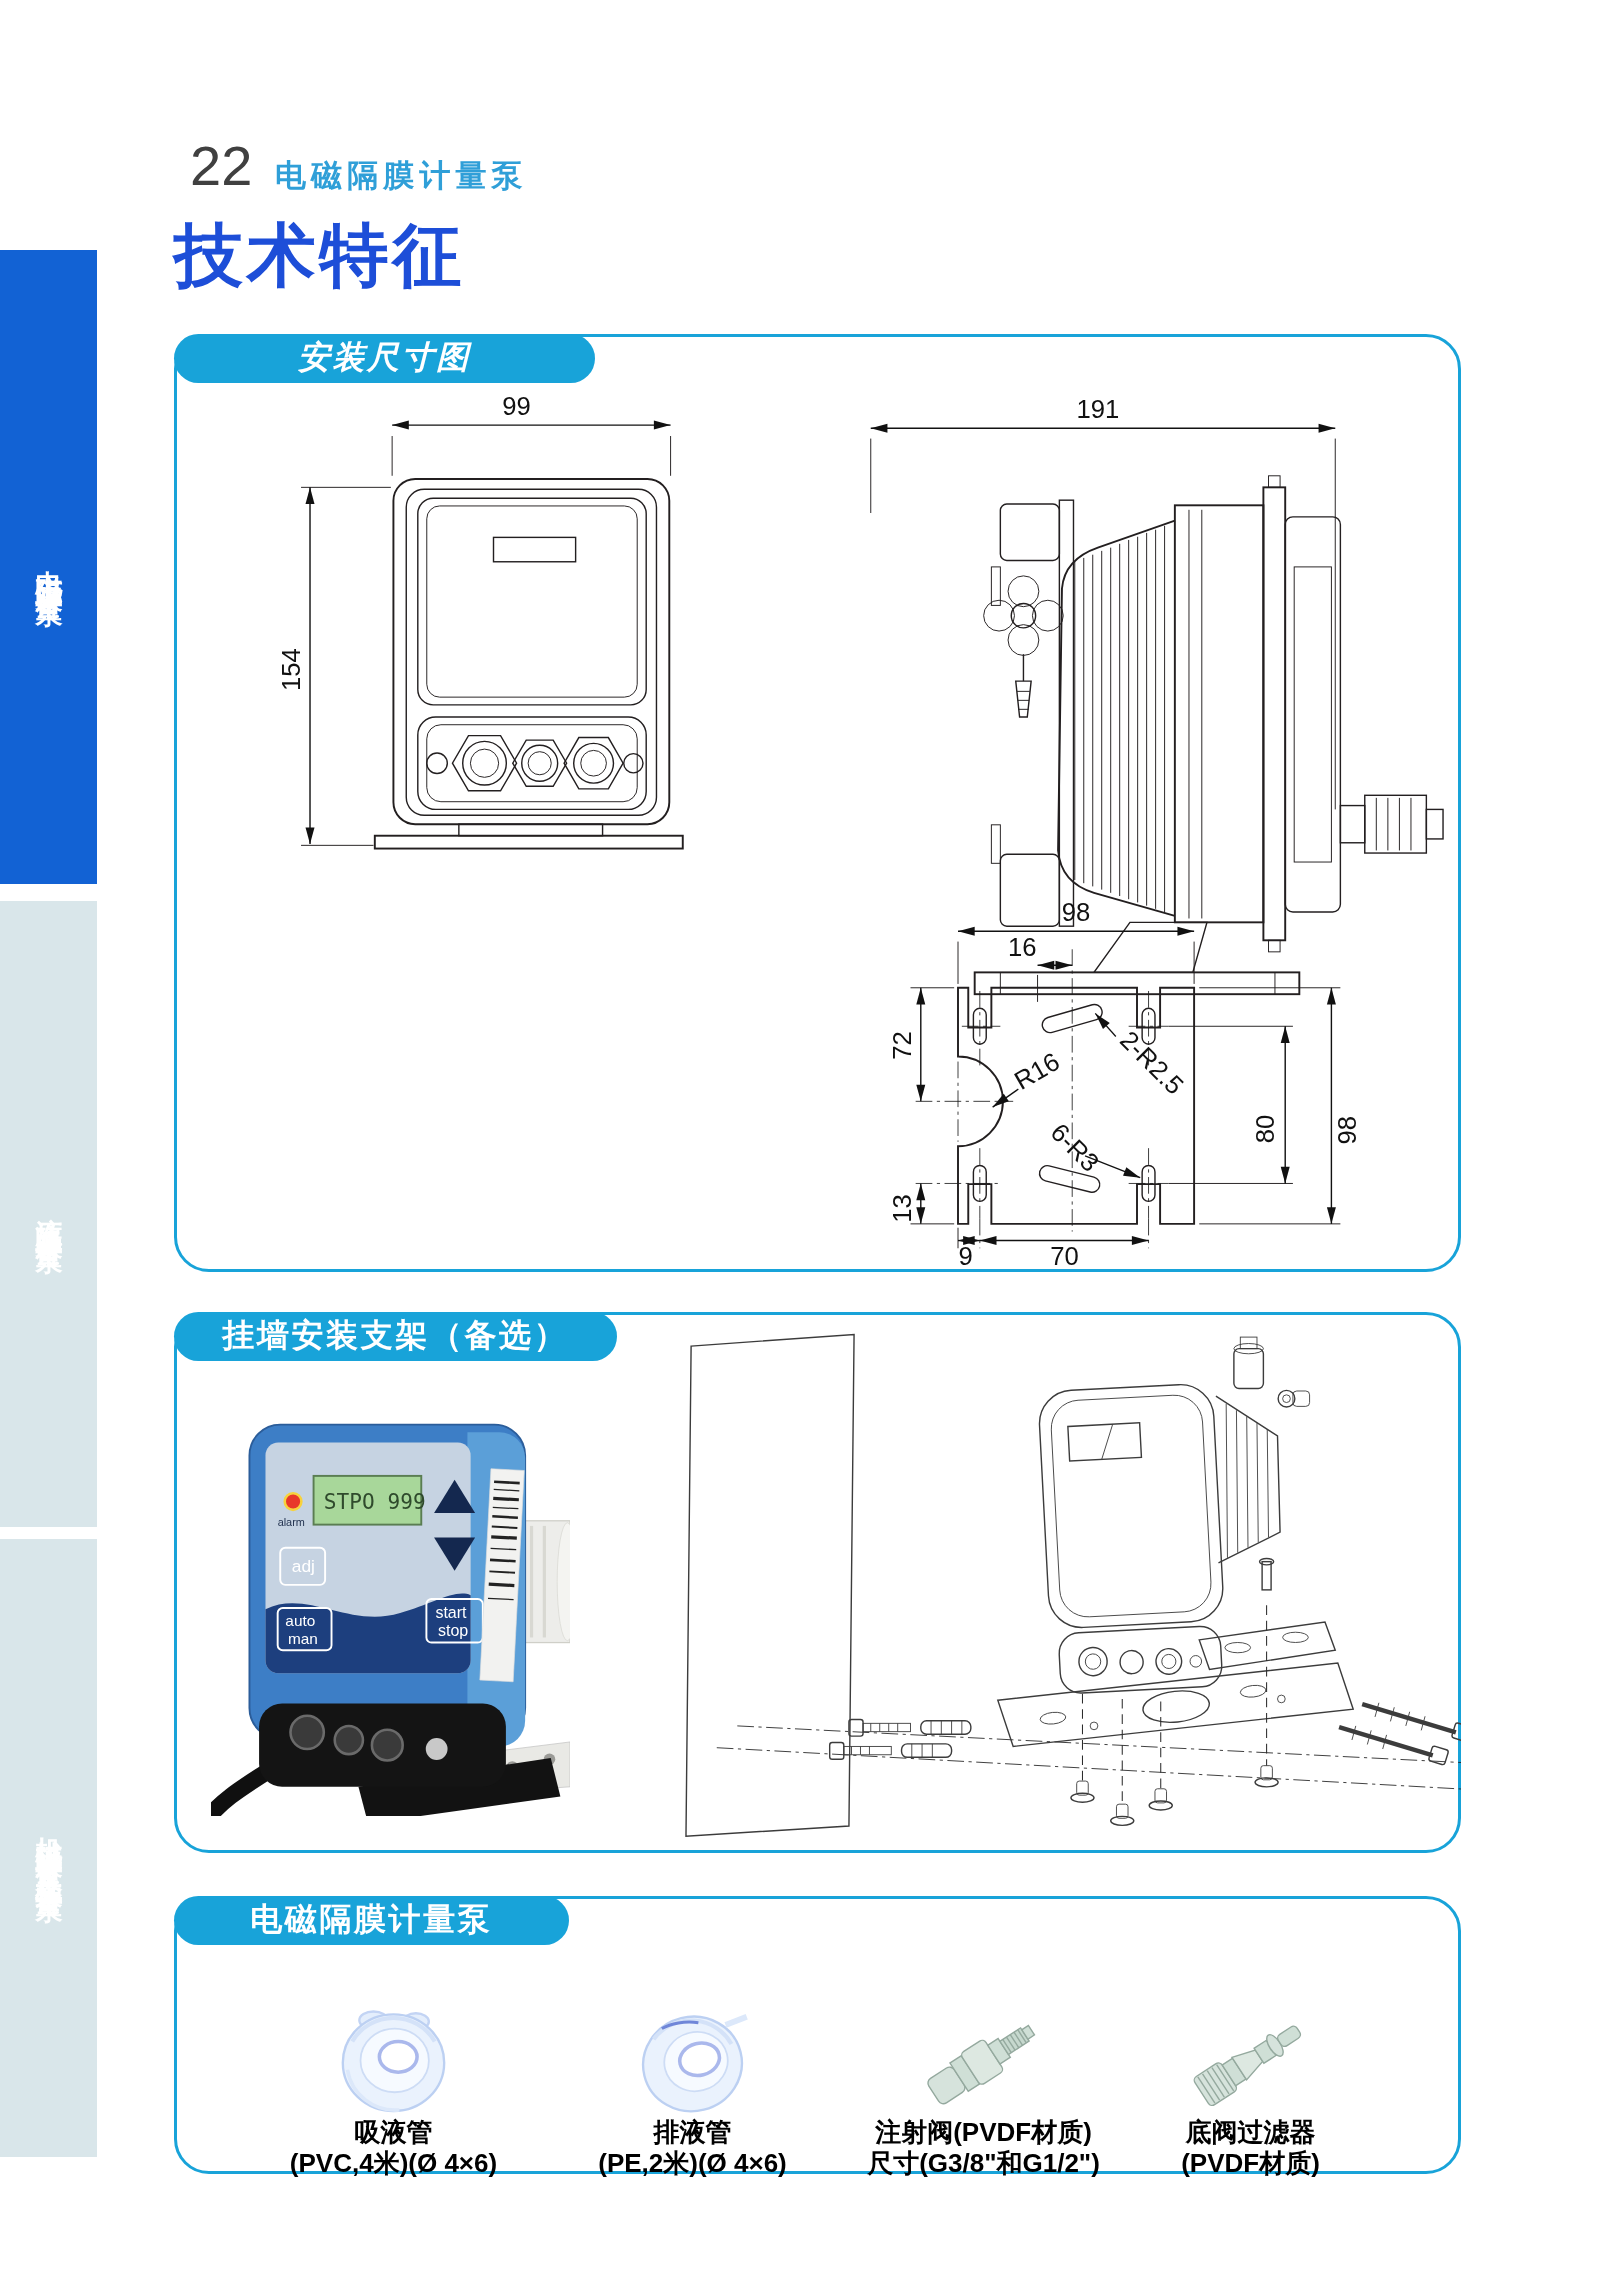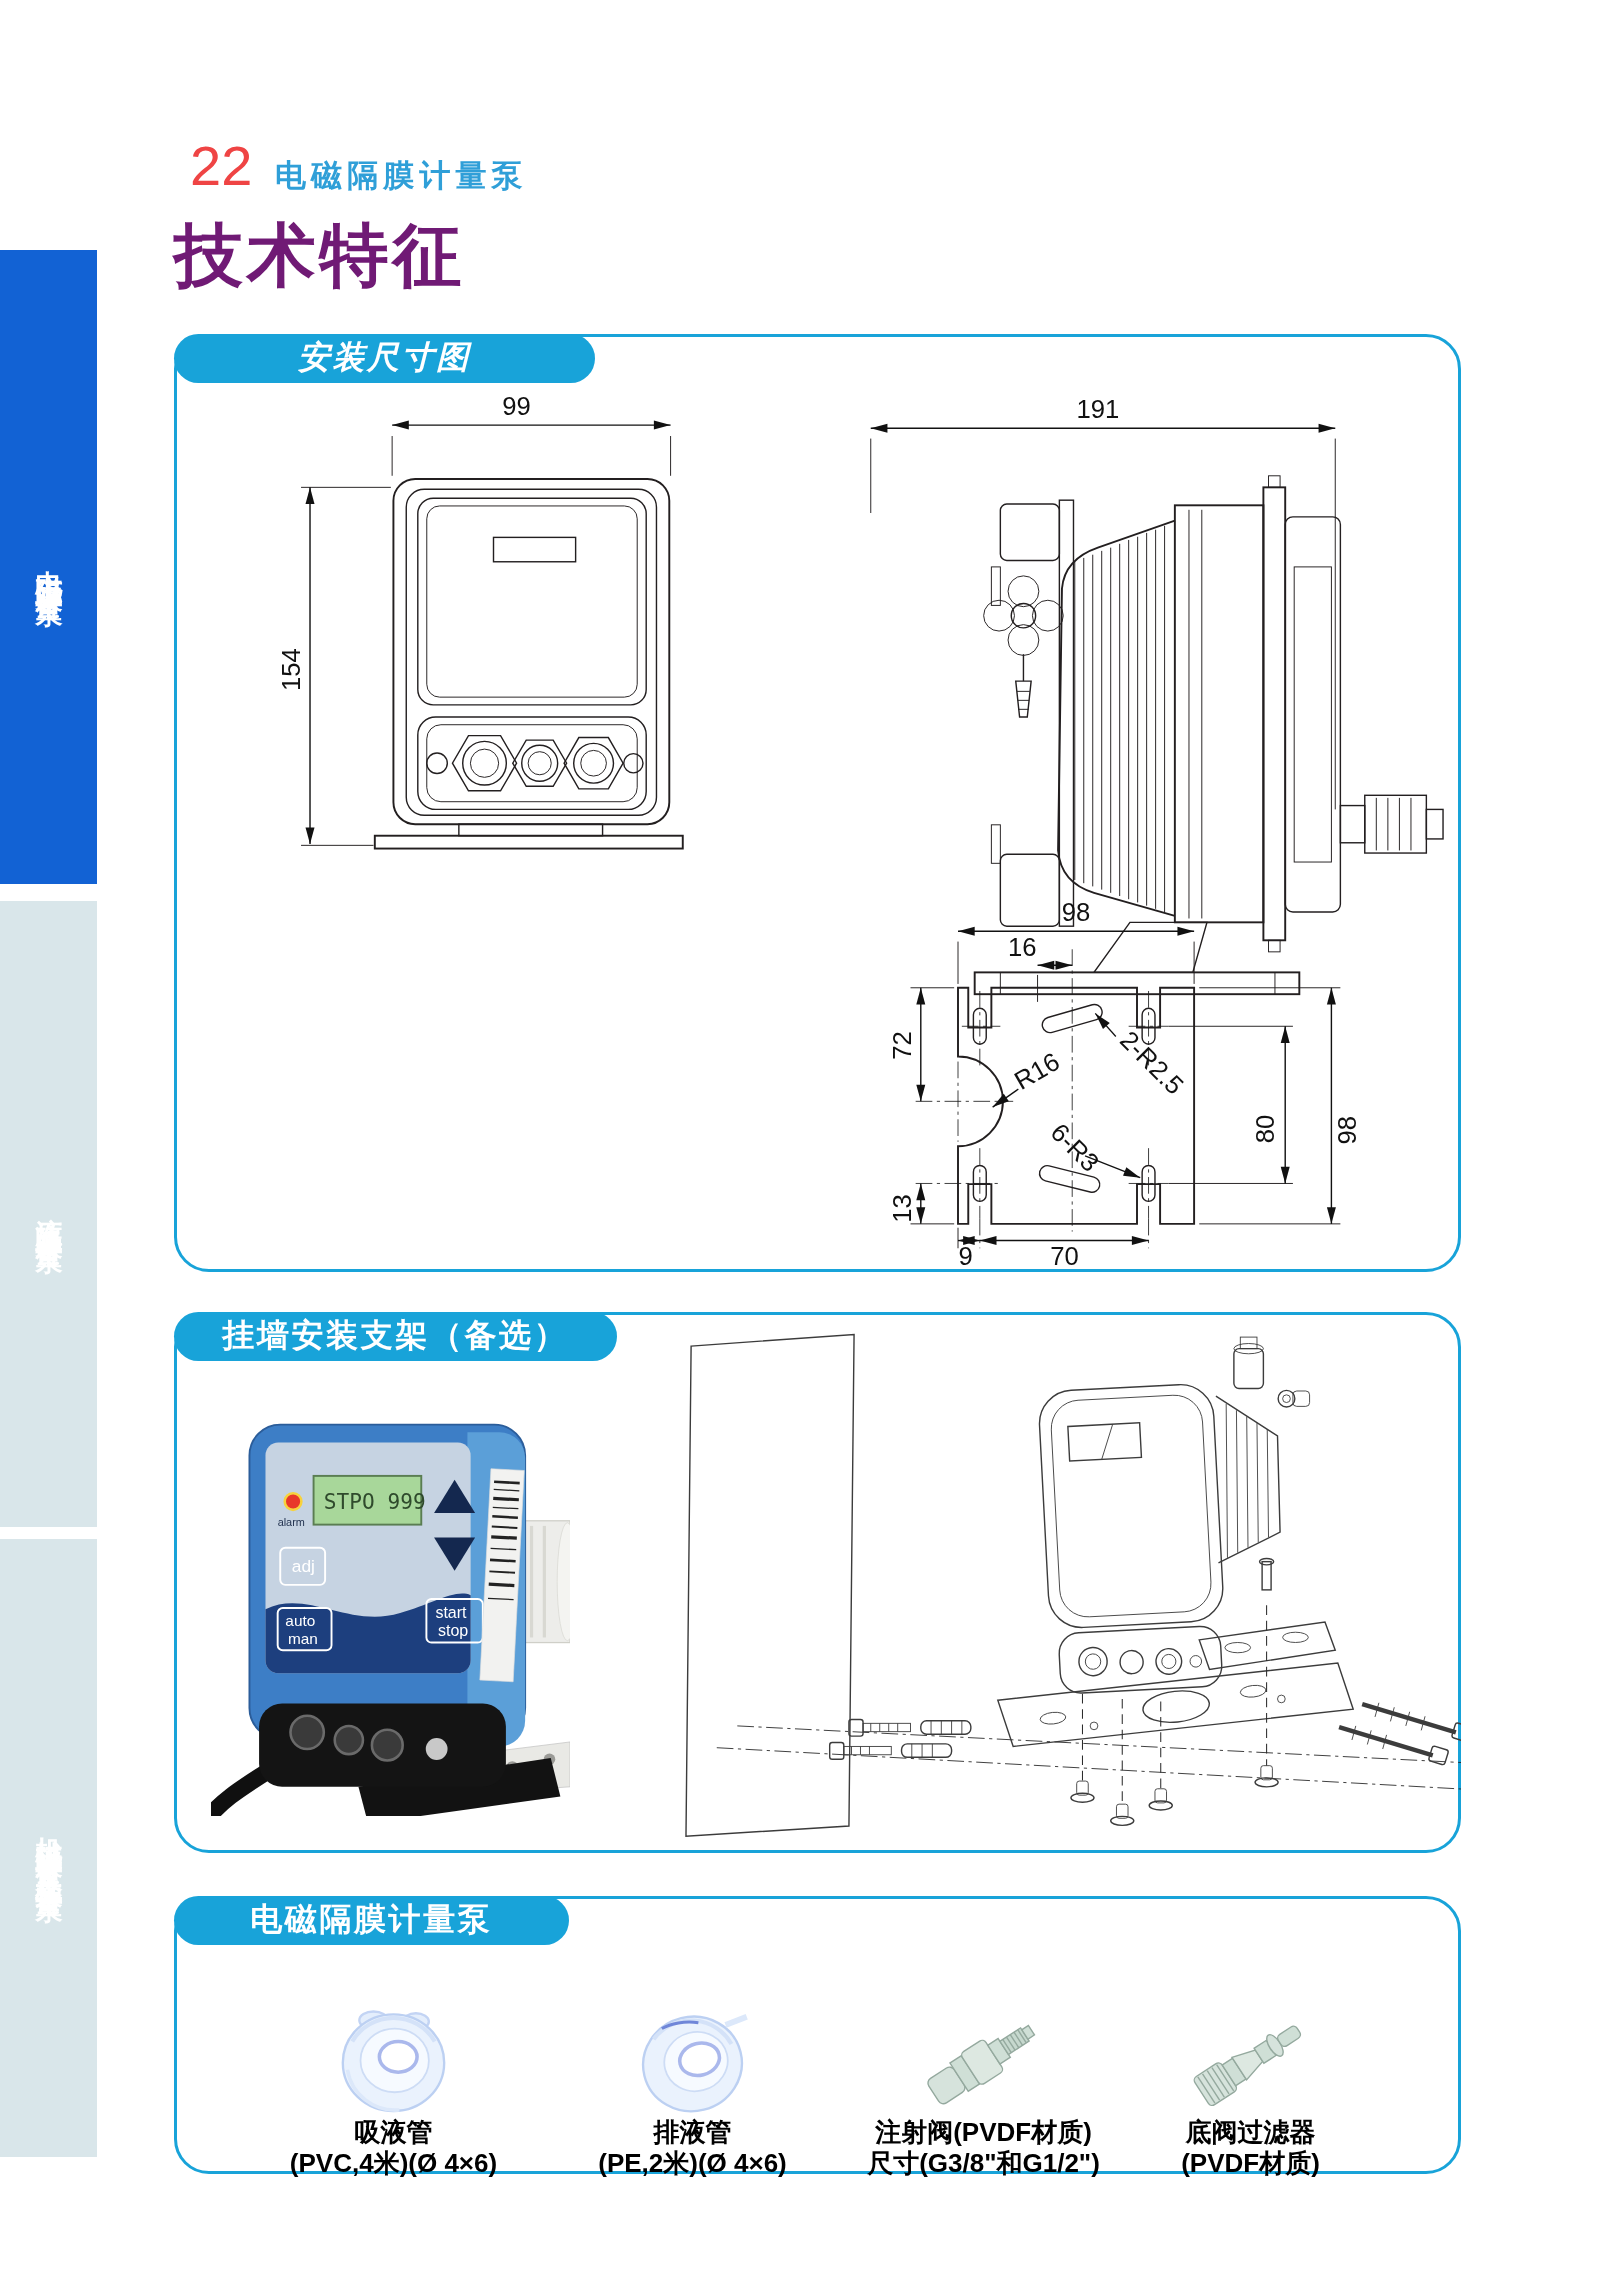--- a/index.html
+++ b/index.html
@@ -8,25 +8,25 @@
 
   
   .sidebar-tab{position:absolute;left:0;width:97px;display:flex;align-items:center;justify-content:center;}
   #tab1{top:250px;height:634px;background:#1262d4;}
   #tab2{top:901px;height:626px;background:#d9e6ea;}
   #tab3{top:1539px;height:618px;background:#d9e6ea;}
   .vtext{writing-mode:vertical-rl;text-orientation:upright;font-size:27px;font-weight:bold;
          color:#ffffff;letter-spacing:5.1px;line-height:1;}
 
   
-  #page-num{position:absolute;left:190px;top:133px;font-size:56px;color:#ef4444;}
+  #page-num{position:absolute;left:190px;top:133px;font-size:56px;color:#404040;}
   #section-label{position:absolute;left:275px;top:155px;font-size:31px;font-weight:bold;
                  color:#2f9fd8;letter-spacing:5.1px;}
   #doc-title{position:absolute;left:174px;top:210px;font-size:69px;font-weight:900;
-             color:#701a75;letter-spacing:3.8px;}
+             color:#1d4ed8;letter-spacing:3.8px;}
 
   
   .panel{position:absolute;left:174px;width:1287px;background:#fff;border:3.2px solid #18a3d9;
          border-radius:35px;box-sizing:border-box;}
   #panel1{top:334px;height:938px;}
   #panel2{top:1312px;height:541px;}
   #panel3{top:1896px;height:278px;}
   .pill{position:absolute;top:-3.2px;left:-3.2px;height:49px;border-radius:24.4px;background:#18a3d9;
         color:#fff;display:flex;align-items:center;justify-content:center;
         font-size:32px;font-weight:bold;letter-spacing:2.6px;}

